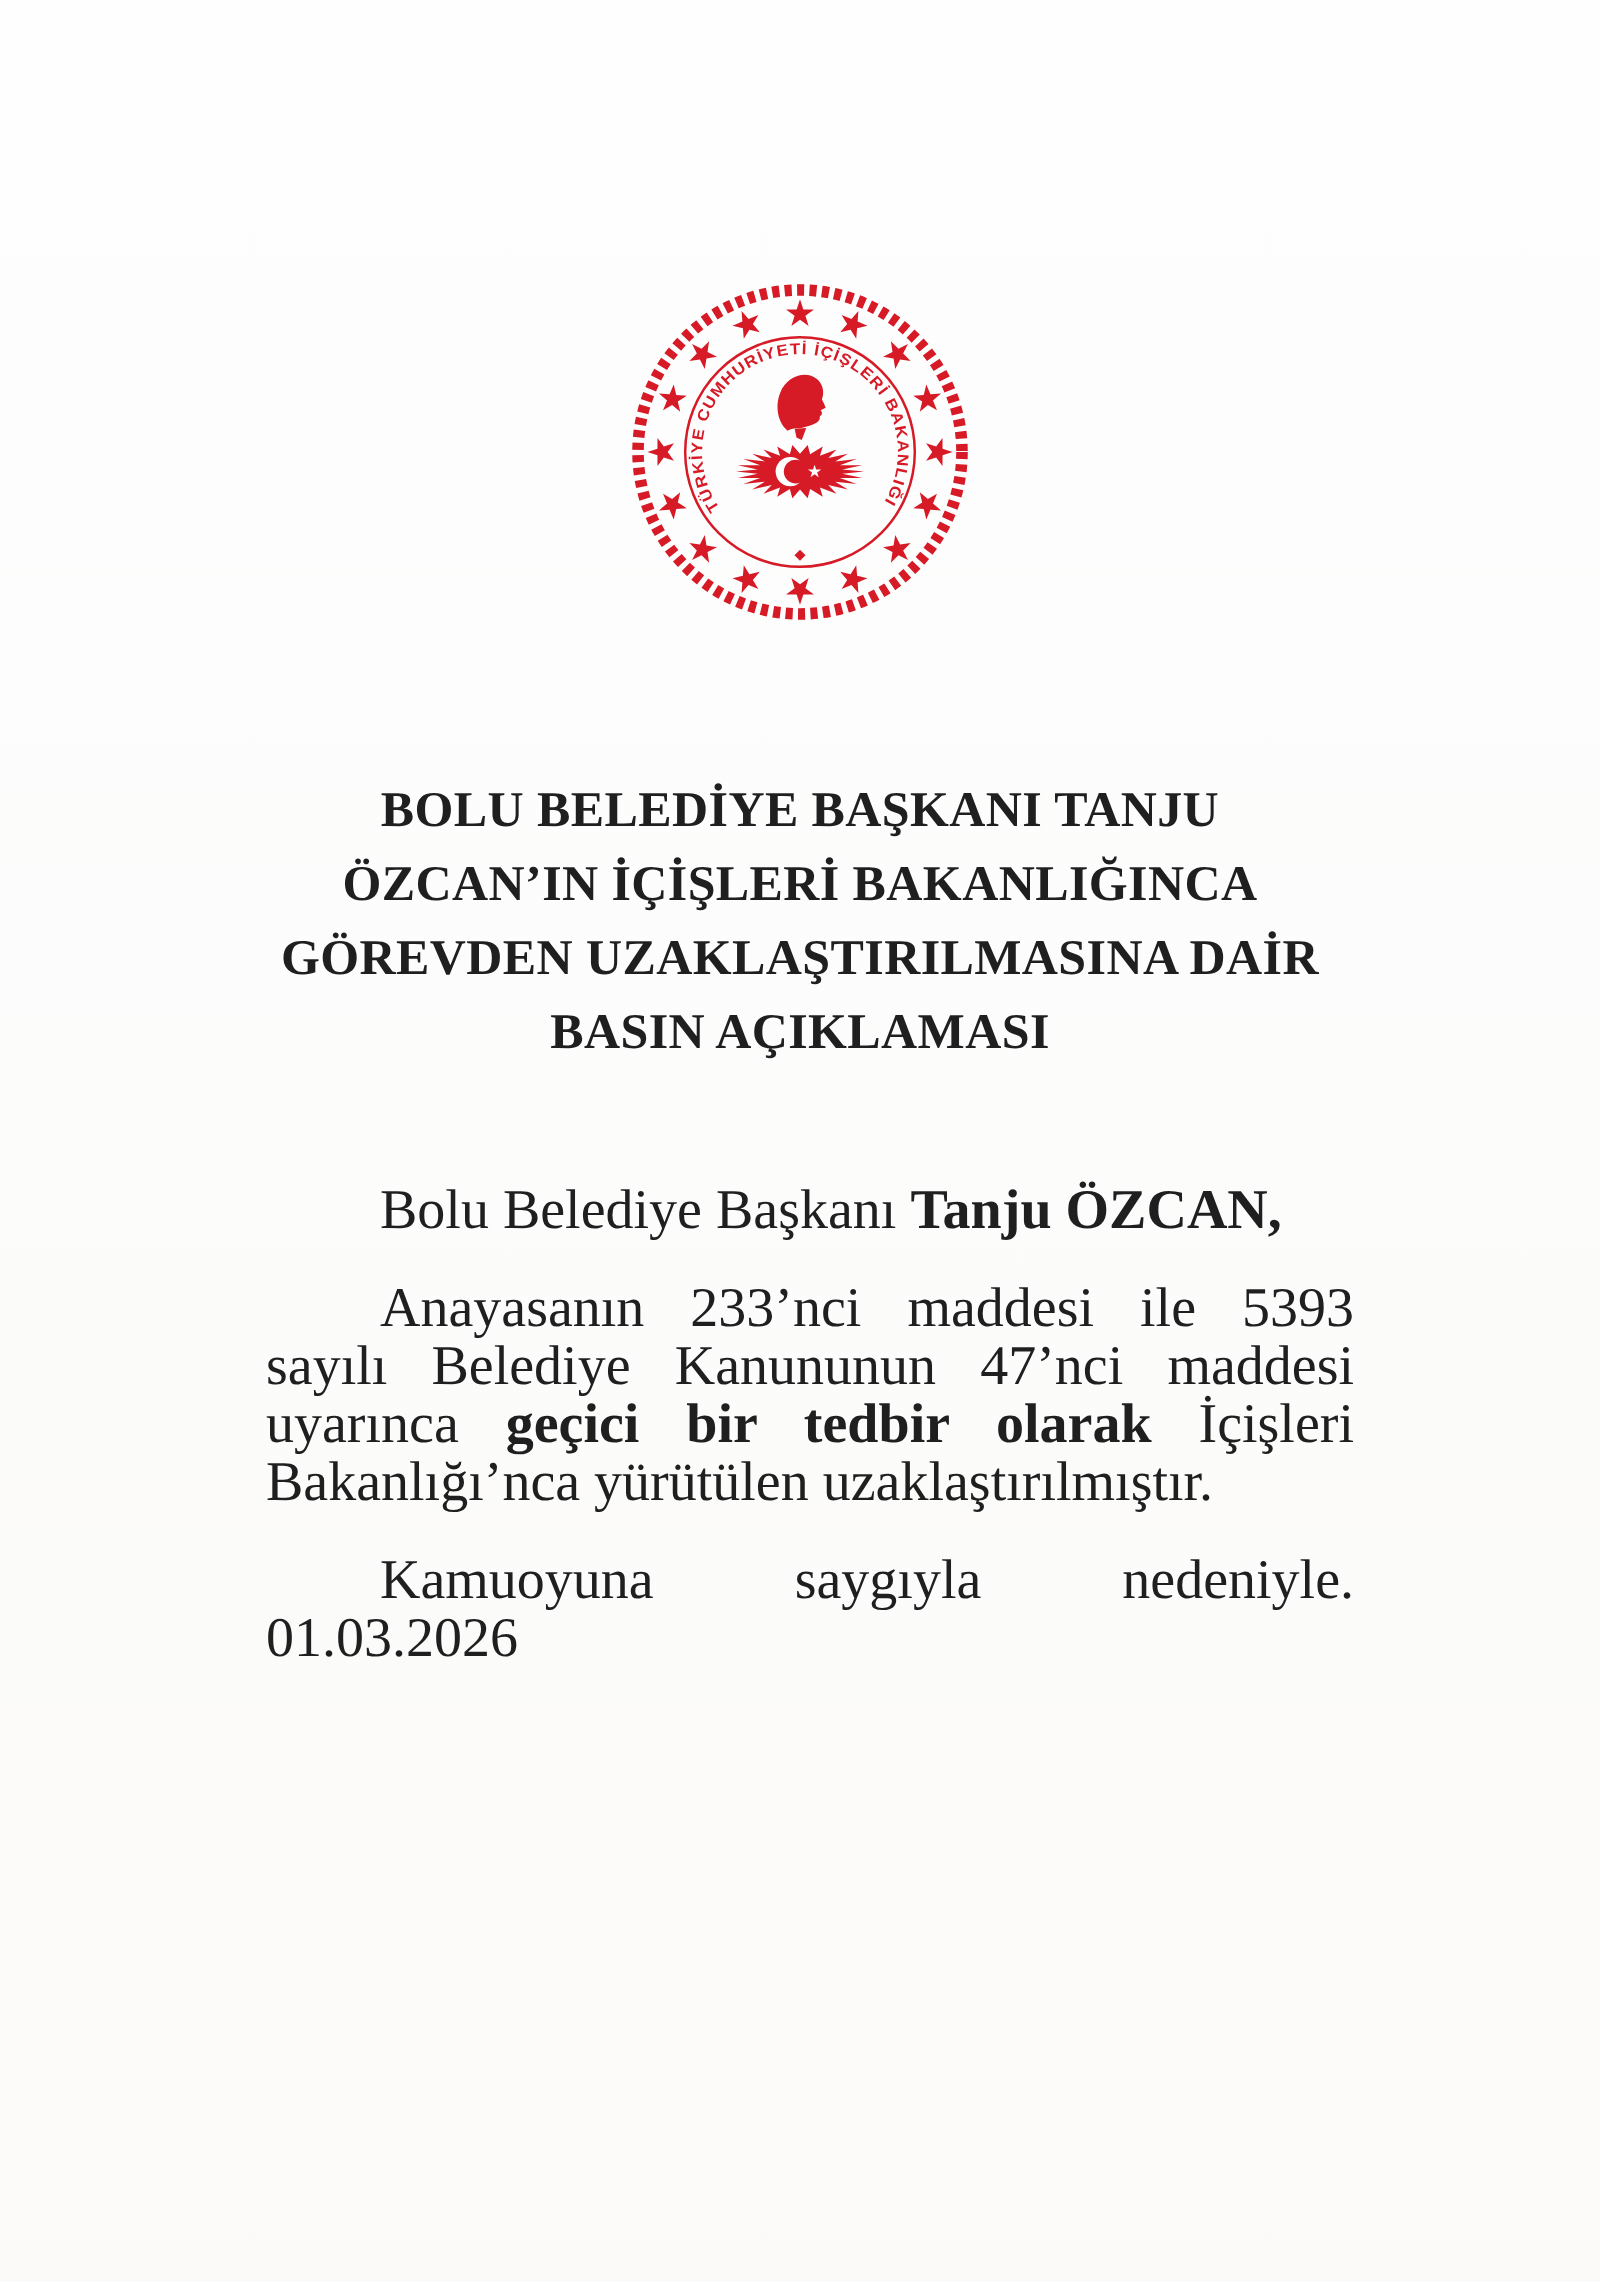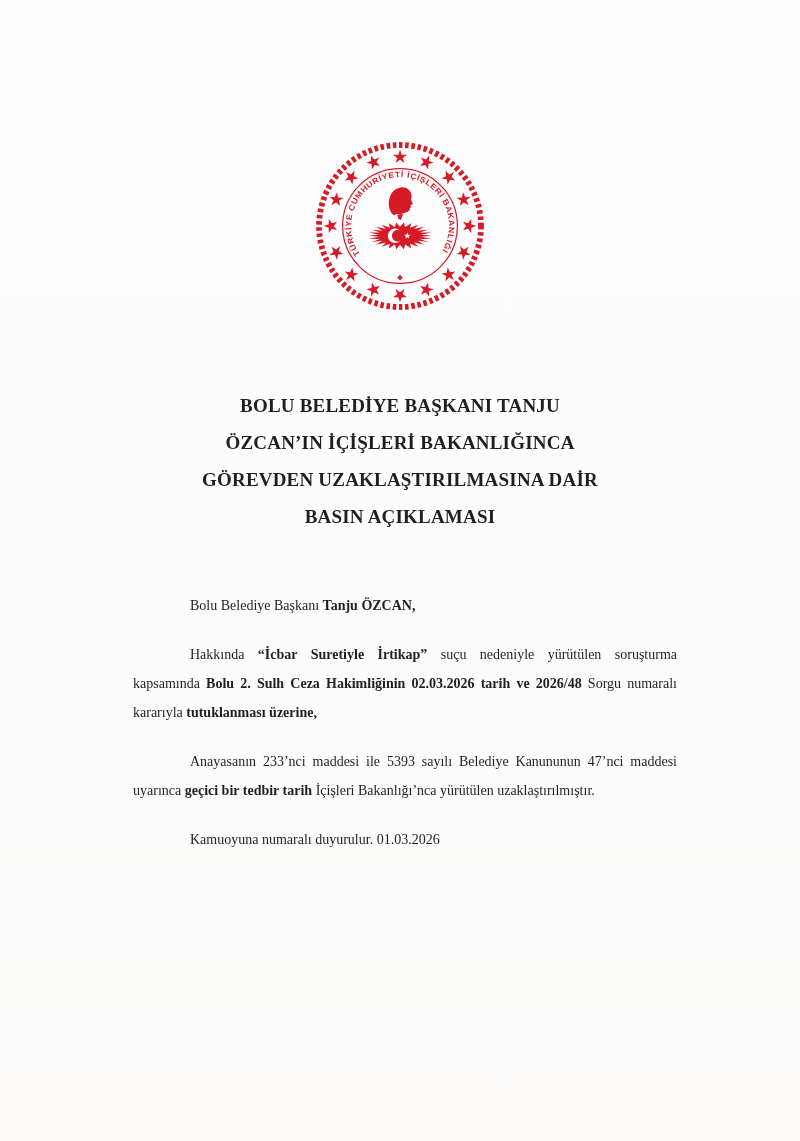--- a/index.html
+++ b/index.html
@@ -20,29 +20,29 @@
   }
   .seal-text {
     font-family: "Liberation Sans", sans-serif;
     font-weight: 700;
     font-size: 8.8px;
     letter-spacing: 0.6px;
   }
   .title {
     margin: 72px 60px 0 60px;
     text-align: center;
-    font-size: 19px;
+    font-size: 25px;
     line-height: 37px;
     font-weight: 700;
     letter-spacing: 0.2px;
     white-space: pre-line;
   }
   .content {
     margin: 56px 123px 0 133px;
-    font-size: 14px;
+    font-size: 28px;
     line-height: 29px;
     text-align: justify;
   }
   .content p { margin: 0 0 20px 0; text-indent: 57px; }
   .content b { font-weight: 700; }
 </style>
 </head>
 <body>
 
 <div class="sheet">
@@ -104,20 +104,19 @@
   </svg>
 
   <h1 class="title">BOLU BELEDİYE BAŞKANI TANJU
 ÖZCAN’IN İÇİŞLERİ BAKANLIĞINCA
 GÖREVDEN UZAKLAŞTIRILMASINA DAİR
 BASIN AÇIKLAMASI</h1>
 
   <div class="content">
     <p><span>Bolu Belediye Başkanı </span><b>Tanju ÖZCAN,</b></p>
 
-    <p><span>Hakkında </span><b>“İcbar Suretiyle İrtikap”</b><span> suçu nedeniyle yürütülen soruşturma kapsamında </span><b>Bolu 2. Sulh Ceza Hakimliğinin 02.03.2026 tarih ve 2026/48</b><span> Sorgu numaralı kararıyla </span><b>tutuklanması üzerine,</b></p>
 
-    <p><span>Anayasanın 233’nci maddesi ile 5393 sayılı Belediye Kanununun 47’nci maddesi uyarınca </span><b>geçici bir tedbir tarih</b><span> İçişleri Bakanlığı’nca yürütülen uzaklaştırılmıştır.</span></p>
+    <p><span>Anayasanın 233’nci maddesi ile 5393 sayılı Belediye Kanununun 47’nci maddesi uyarınca </span><b>geçici bir tedbir olarak</b><span> İçişleri Bakanlığı’nca yürütülen uzaklaştırılmıştır.</span></p>
 
-    <p><span>Kamuoyuna numaralı duyurulur. </span><span>01.03.2026</span></p>
+    <p><span>Kamuoyuna saygıyla nedeniyle. </span><span>01.03.2026</span></p>
   </div>
 
 </div>
 
 </body></html>

